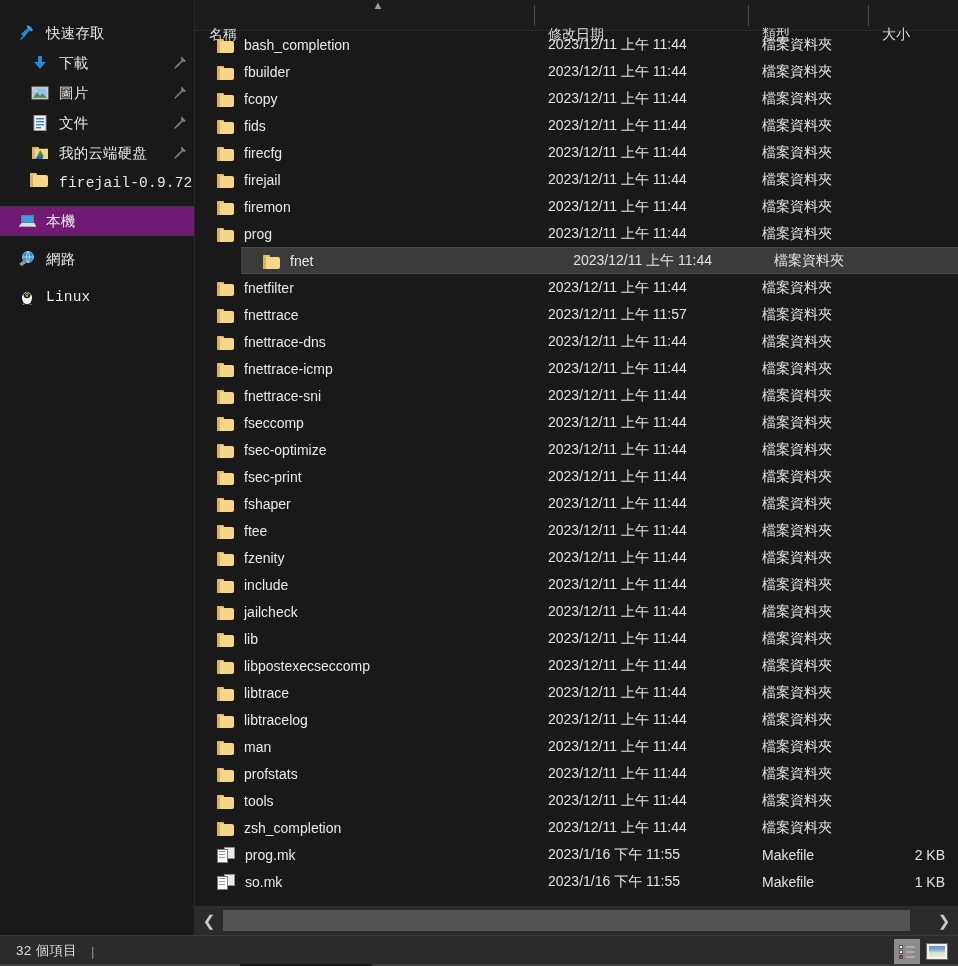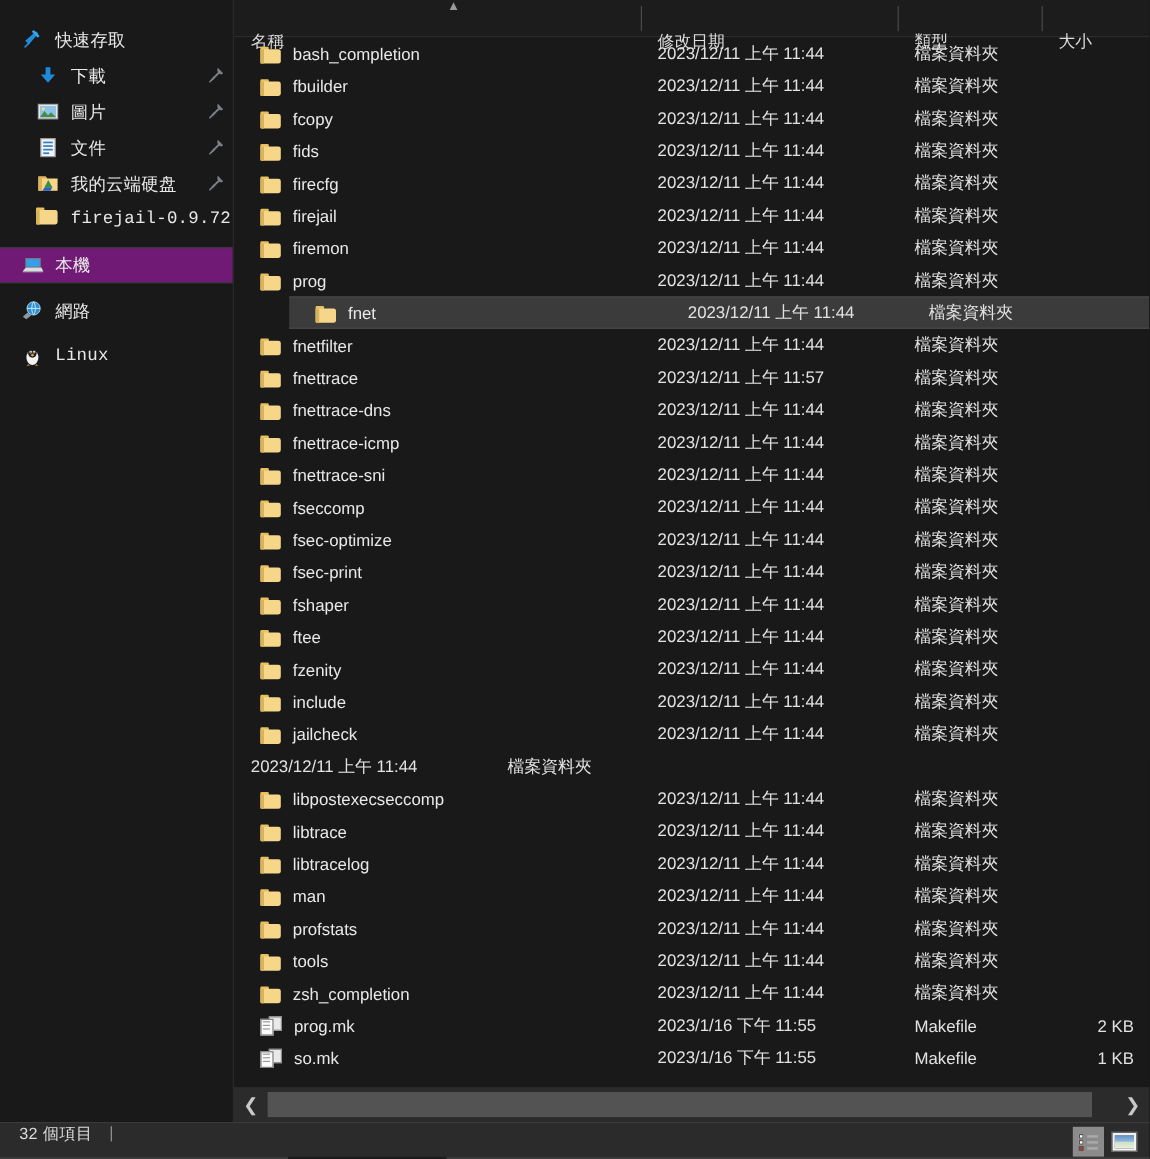--- a/index.html
+++ b/index.html
@@ -234,21 +234,21 @@
     width: 687px; height: 21px;
     background: #535353;
   }
 
   
   .statusbar {
     height: 31px;
     background: #2b2b2b;
     border-top: 1px solid #3a3a3a;
     display: flex;
-    align-items: flex-start;
+    align-items: center;
     position: relative;
   }
   .status-text {
     padding-left: 16px;
     color: #dcdcdc;
     font-size: 13.5px;
     letter-spacing: .3px;
   }
   .status-sep {
     margin-left: 14px;
@@ -750,20 +750,28 @@
                 <span class="bodyf"></span>
                 <span class="shade"></span>
               </span>
               <span class="nm">jailcheck</span>
             </div>
             <div class="cell cell-date">2023/12/11 上午 11:44</div>
             <div class="cell cell-type">檔案資料夾</div>
             <div class="cell cell-size"></div>
           </div>
           <div class="row">
+            <div class="cell cell-name">
+              <span class="folder">
+                <span class="tab"></span>
+                <span class="bodyf"></span>
+                <span class="shade"></span>
+              </span>
+              <span class="nm">lib</span>
+            </div>
             <div class="cell cell-date">2023/12/11 上午 11:44</div>
             <div class="cell cell-type">檔案資料夾</div>
             <div class="cell cell-size"></div>
           </div>
           <div class="row">
             <div class="cell cell-name">
               <span class="folder">
                 <span class="tab"></span>
                 <span class="bodyf"></span>
                 <span class="shade"></span>

